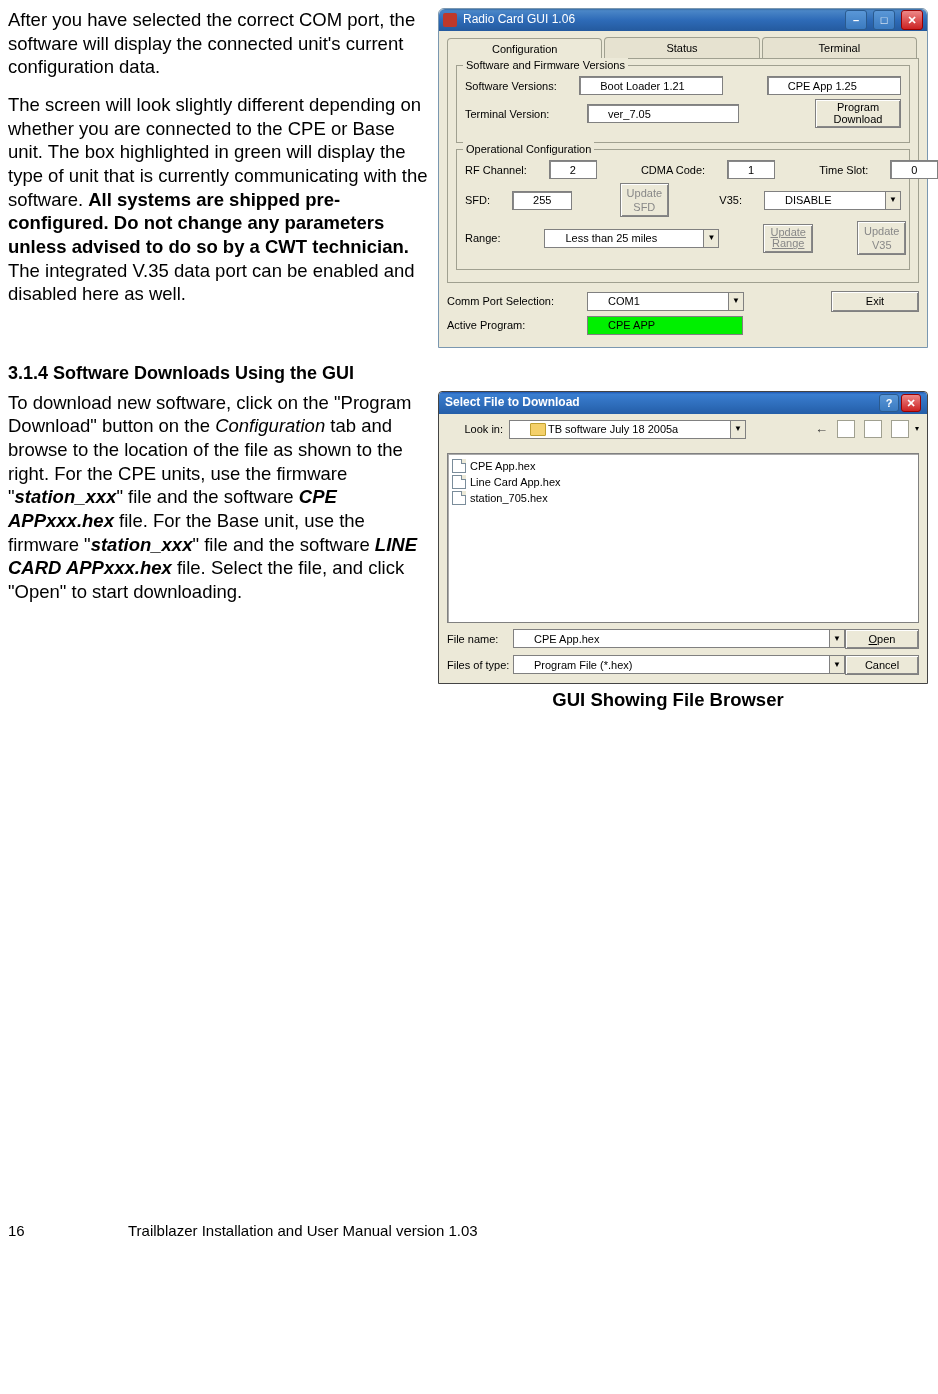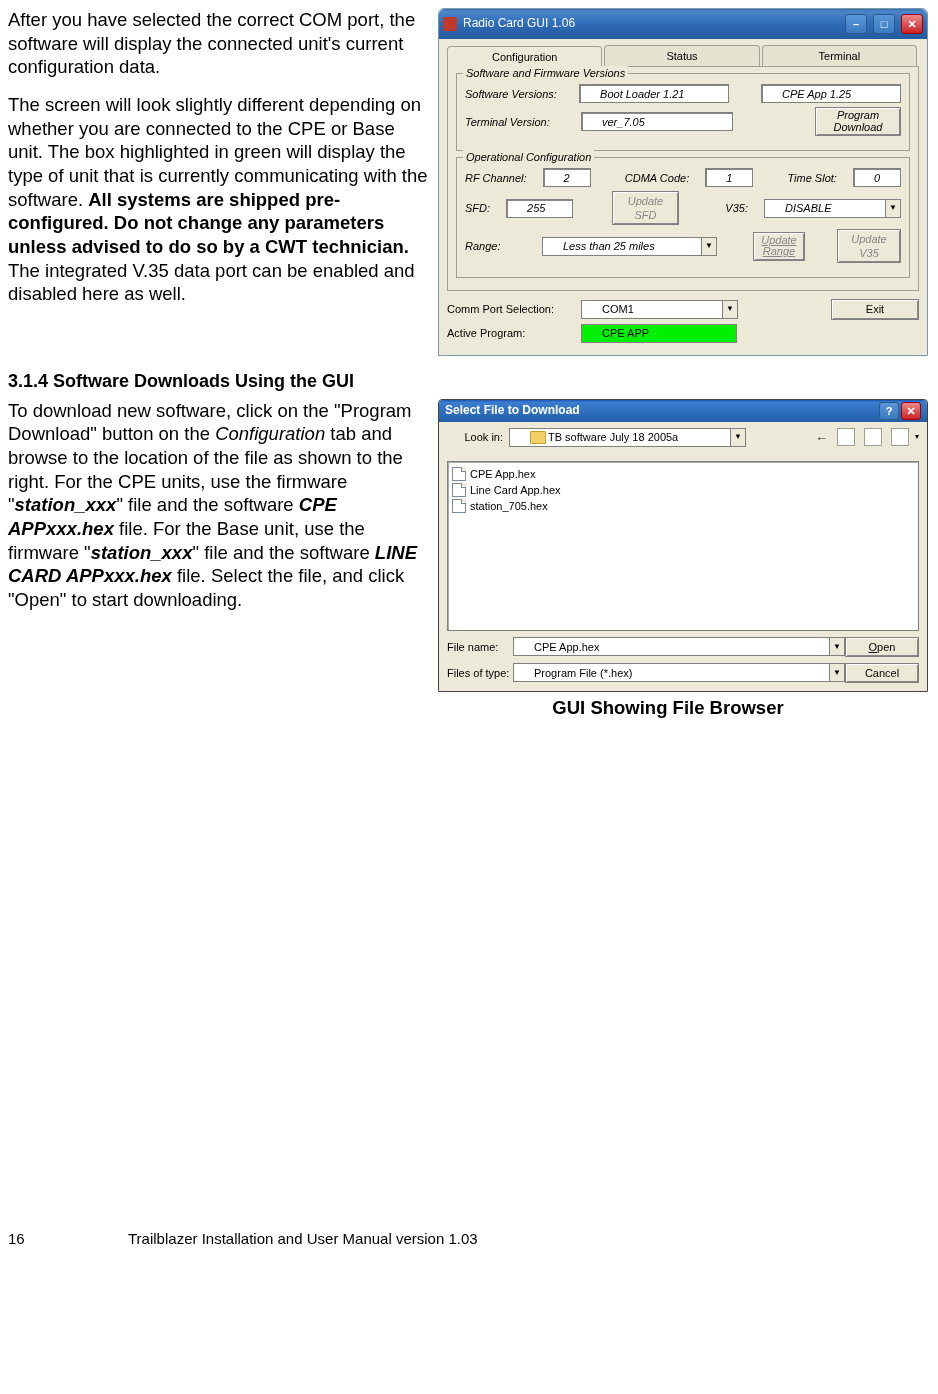--- a/index.html
+++ b/index.html
@@ -24,40 +24,40 @@
   .win {
     background: #ece9d8;
     border: 1px solid #7a97b0;
     border-radius: 6px 6px 0 0;
     font-family: Tahoma, Arial, sans-serif;
     font-size: 11px;
     color: #000;
     box-shadow: 0 0 0 1px #dce4ee inset;
   }
   .titlebar {
-    height: 30px;
+    height: 22px;
     background: linear-gradient(#3a6ea5,#4a86c7 8%,#2e6bb8 50%,#245a9e);
     color: #fff;
     display: flex; align-items: center;
     padding: 0 4px; gap:6px;
     border-radius: 6px 6px 0 0;
     font-size: 12px;
   }
   .tb-icon { width:14px; height:14px; background:#c0392b; border-radius:2px; display:inline-block; }
   .tb-spacer { flex:1; }
   .tb-btn { width:20px; height:18px; background:linear-gradient(#5a97d7,#3a7ac0); border:1px solid #2a5a8e; border-radius:3px; display:flex; align-items:center; justify-content:center; font-size:11px; font-weight:bold; }
   .tb-close { background: linear-gradient(#e88,#c22); border-color:#900; color:#fff;}
   .win-body { padding:6px 8px 8px 8px; background:#ece9d8; }
   .tabs { display:flex; font-size:11px; }
   .tab { flex:1; text-align:center; padding:3px 0; background:#e6e2d0; border:1px solid #a0a090; border-bottom:none; border-radius:4px 4px 0 0; margin-right:2px;}
   .tab.active { background:#ece9d8; position:relative; top:1px; }
-  .tabpanel { border:1px solid #a0a090; padding:6px 8px 6px 8px; background:#ece9d8;font-style:italic; }
+  .tabpanel { border:1px solid #a0a090; padding:6px 8px 6px 8px; background:#ece9d8; }
   .fieldset { border:1px solid #a0a090; padding:6px 8px 10px 8px; margin-bottom:6px; position:relative; }
   .fieldset .legend { position:absolute; top:-8px; left:6px; background:#ece9d8; padding:0 3px; font-size:11px; }
-  .row { display:flex; align-items:center; gap:16px; margin:4px 0; font-size:11px;}
+  .row { display:flex; align-items:center; gap:22px; margin:4px 0; font-size:11px;}
   .lbl { white-space:nowrap; }
   .inputbox { background:#fff; border:1px solid #808080; padding:1px 20px; height:15px; font-size:11px; display:inline-flex; align-items:center; }
   .inputbox.sunken { box-shadow: inset 1px 1px 0 #888; }
   .btn3d { background:#ece9d8; border:1px solid #808080; box-shadow:1px 1px 0 #fff inset,-1px -1px 0 #888 inset; padding:2px 6px; font-size:11px; text-align:center; }
   .btn3d.disabled { color:#888; }
   .combo { display:inline-flex; }
   .combo .arrow { width:14px; background:#ece9d8; border:1px solid #808080; border-left:none; display:flex; align-items:center; justify-content:center; font-size:8px;}
   .greenbox { background:#00f000; }
   
   .dlg {

